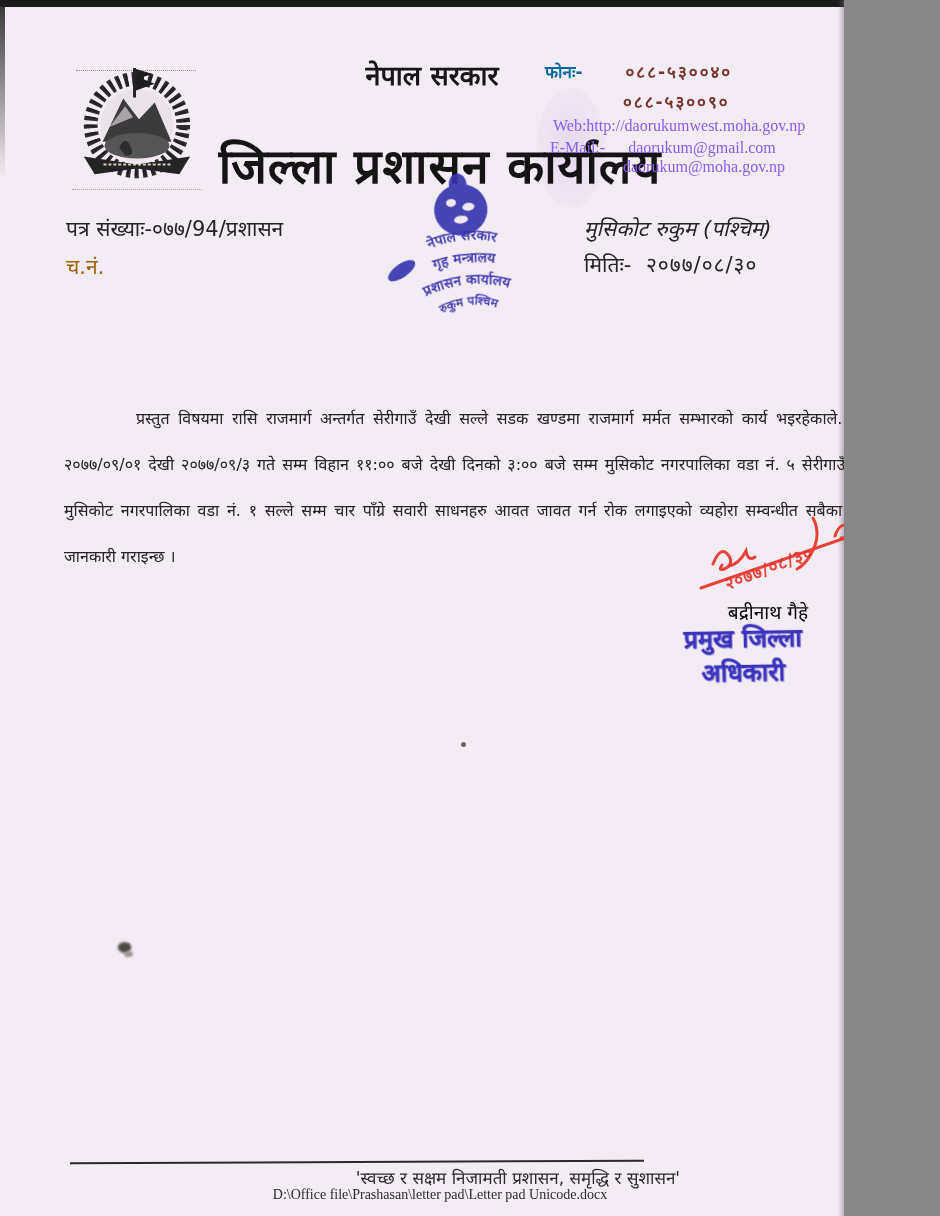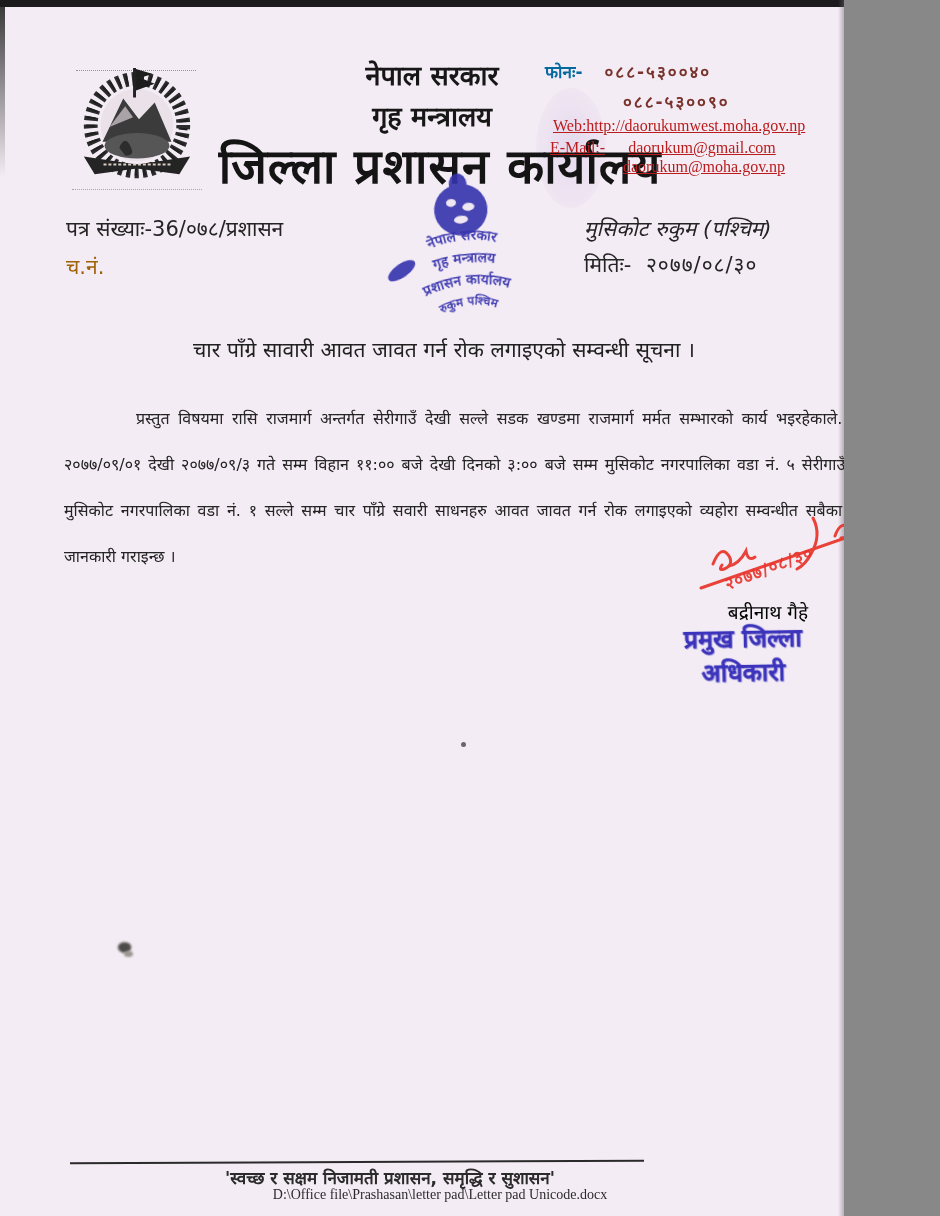--- a/index.html
+++ b/index.html
@@ -23,21 +23,21 @@
     font-size:27px;font-weight:bold;color:#171717;}
   .ministry-line{position:absolute;left:282px;top:97px;width:300px;text-align:center;
     font-size:27px;font-weight:bold;color:#171717;}
   .office-title{position:absolute;left:150px;top:132px;width:580px;text-align:center;
     font-size:48px;font-weight:bold;letter-spacing:1px;color:#141414;}
   
   .contact{position:absolute;left:545px;top:58px;width:330px;}
   .c-row{position:absolute;white-space:nowrap;}
   .phone-label{color:#0369a1;font-size:17px;font-weight:bold;}
   .phone-val{color:#79332c;font-size:17px;font-weight:bold;letter-spacing:2px;}
-  .latin{font-family:"Liberation Serif",serif;font-size:16px;color:#b91c1c;text-decoration:underline;}
+  .latin{font-family:"Liberation Serif",serif;font-size:16px;color:#8b5cf6;}
   
   .seal{position:absolute;left:381px;top:170px;width:168px;height:148px;z-index:5;}
   .haze{position:absolute;left:536px;top:88px;width:70px;height:120px;border-radius:50%;
     background:radial-gradient(rgba(140,100,200,0.14),rgba(140,100,200,0));}
   
   .ref-no{position:absolute;left:66px;top:214px;font-size:21px;color:#242424;}
   .ch-no{position:absolute;left:66px;top:252px;font-size:21px;color:#a16207;}
   .location{position:absolute;left:584px;top:214px;font-size:21px;color:#242424;font-style:italic;}
   .date-line{position:absolute;left:584px;top:250px;font-size:21px;color:#242424;}
   .date-line .dval{letter-spacing:1px;}
@@ -61,22 +61,22 @@
   
   .smudge1{position:absolute;left:118px;top:942px;width:13px;height:11px;background:#4c4a48;
     border-radius:60% 40% 55% 45%;filter:blur(0.8px);transform:rotate(18deg);}
   .smudge1b{position:absolute;left:124px;top:951px;width:9px;height:6px;background:#9a938e;
     border-radius:50%;filter:blur(1px);}
   .smudge2{position:absolute;left:461px;top:742px;width:5px;height:5px;background:#6d6663;
     border-radius:50%;}
   
   .footer-line{position:absolute;left:70px;top:1161px;width:574px;height:0;
     border-top:2px solid #2a2a2a;transform:rotate(-0.25deg);}
-  .motto{position:absolute;left:100px;top:1166px;width:580px;text-align:center;
-    font-size:17px;color:#2b2b2b;font-weight:bold;}
+  .motto{position:absolute;left:100px;top:1166px;width:580px;text-align:right;
+    font-size:17px;color:#2b2b2b;}
   .file-path{position:absolute;left:150px;top:1187px;width:580px;text-align:center;
     font-family:"Liberation Serif",serif;font-size:14px;color:#2b2b2b;}
 </style>
 </head>
 <body>
 
 <div class="page">
 
   <div class="edge-top"></div>
   <div class="edge-left"></div>
@@ -93,27 +93,26 @@
     <path d="M52 83 q6 -14 12 0 q4 8 -6 8 z" fill="#2d2d2d"></path>
     <circle cx="70" cy="60" r="47" fill="none" stroke="#2c2c2c" stroke-width="14" stroke-dasharray="4 4"></circle>
     <circle cx="70" cy="60" r="47" fill="none" stroke="#1f1f1f" stroke-width="9" stroke-dasharray="2 6" transform="rotate(12 70 60)"></circle>
     <path d="M66 2 h3 v30 h-3 z" fill="#222"></path>
     <path d="M69 3 l17 5 -13 4 15 6 -19 7 z" fill="#1d1d1d"></path>
     <path d="M16 92 L70 100 L124 92 L113 110 L70 104 L27 110 Z" fill="#242424"></path>
     <path d="M36 100 h68" stroke="#d8cfc2" stroke-width="2" stroke-dasharray="3 2" fill="none"></path>
   </svg>
 
   <div class="gov-line">नेपाल सरकार</div>
-  <div class="ministry-line">गृह मन्त्रालय</div>
   <div class="office-title">जिल्ला प्रशासन कार्यालय</div>
 
   <div class="contact">
     <div class="c-row" style="left:0;top:2px;">
       <span class="phone-label">फोनः-</span>
-      <span class="phone-val" style="margin-left:17px;">०८८-५३००४०</span>
+      <span class="phone-val" style="margin-left:38px;">०८८-५३००४०</span>
     </div>
     <div class="c-row" style="left:78px;top:32px;">
       <span class="phone-val">०८८-५३००९०</span>
     </div>
     <div class="c-row latin" style="left:8px;top:59px;">Web:http://daorukumwest.moha.gov.np</div>
     <div class="c-row" style="left:5px;top:80px;">
       <span class="latin">E-Mail:-</span>
       <span class="latin" style="margin-left:18px;">daorukum@gmail.com</span>
     </div>
     <div class="c-row latin" style="left:78px;top:100px;">daorukum@moha.gov.np</div>
@@ -138,29 +137,28 @@
       <ellipse cx="18" cy="94" rx="16" ry="7" transform="rotate(-28 18 94)"></ellipse>
     </g>
     <g font-size="14" font-weight="bold" fill="#3531ae" opacity="0.92" filter="url(#inkblur)" text-anchor="middle" transform="rotate(-6 85 100)">
       <text><textPath href="#arc1" startOffset="50%">नेपाल सरकार</textPath></text>
       <text><textPath href="#arc2" startOffset="50%">गृह मन्त्रालय</textPath></text>
       <text><textPath href="#arc3" startOffset="50%">प्रशासन कार्यालय</textPath></text>
       <text font-size="12"><textPath href="#arc4" startOffset="50%">रुकुम पश्चिम</textPath></text>
     </g>
   </svg>
 
-  <div class="ref-no">पत्र संख्याः-36/०७८/प्रशासन</div>
+  <div class="ref-no">पत्र संख्याः-०७७/94/प्रशासन</div>
   <div class="ch-no">च.नं.</div>
   <div class="location">मुसिकोट रुकुम (पश्चिम)</div>
   <div class="date-line">
     <span>मितिः-</span>
     <span class="dval" style="margin-left:8px;">२०७७/०८/३०</span>
   </div>
 
-  <div class="subject">चार पाँग्रे सावारी आवत जावत गर्न रोक लगाइएको सम्वन्धी सूचना  ।</div>
 
   <div class="body-text">प्रस्तुत विषयमा रासि राजमार्ग अन्तर्गत सेरीगाउँ देखी सल्ले सडक खण्डमा राजमार्ग मर्मत सम्भारको कार्य भइरहेकाले. मिति २०७७/०९/०१ देखी २०७७/०९/३ गते सम्म विहान ११:०० बजे देखी दिनको ३:०० बजे सम्म मुसिकोट नगरपालिका वडा नं. ५ सेरीगाउँ देखी मुसिकोट नगरपालिका वडा नं. १ सल्ले सम्म चार पाँग्रे सवारी साधनहरु आवत जावत गर्न रोक लगाइएको व्यहोरा सम्वन्धीत सबैका लागी जानकारी गराइन्छ ।</div>
 
   <svg class="sig" viewBox="0 0 198 98">
     <g stroke="#e7342a" stroke-width="3" fill="none" stroke-linecap="round" opacity="0.92">
       <path d="M20 52 q8 -20 16 -8 q5 9 -5 13 q-6 2 -2 -4"></path>
       <path d="M36 54 q10 -2 17 -15 q2 11 9 6"></path>
       <path d="M8 76 L152 26"></path>
       <path d="M120 6 q9 17 -2 36 q-6 11 -14 15"></path>
       <path d="M142 24 q6 -17 15 -7 q4 7 -9 9"></path>

